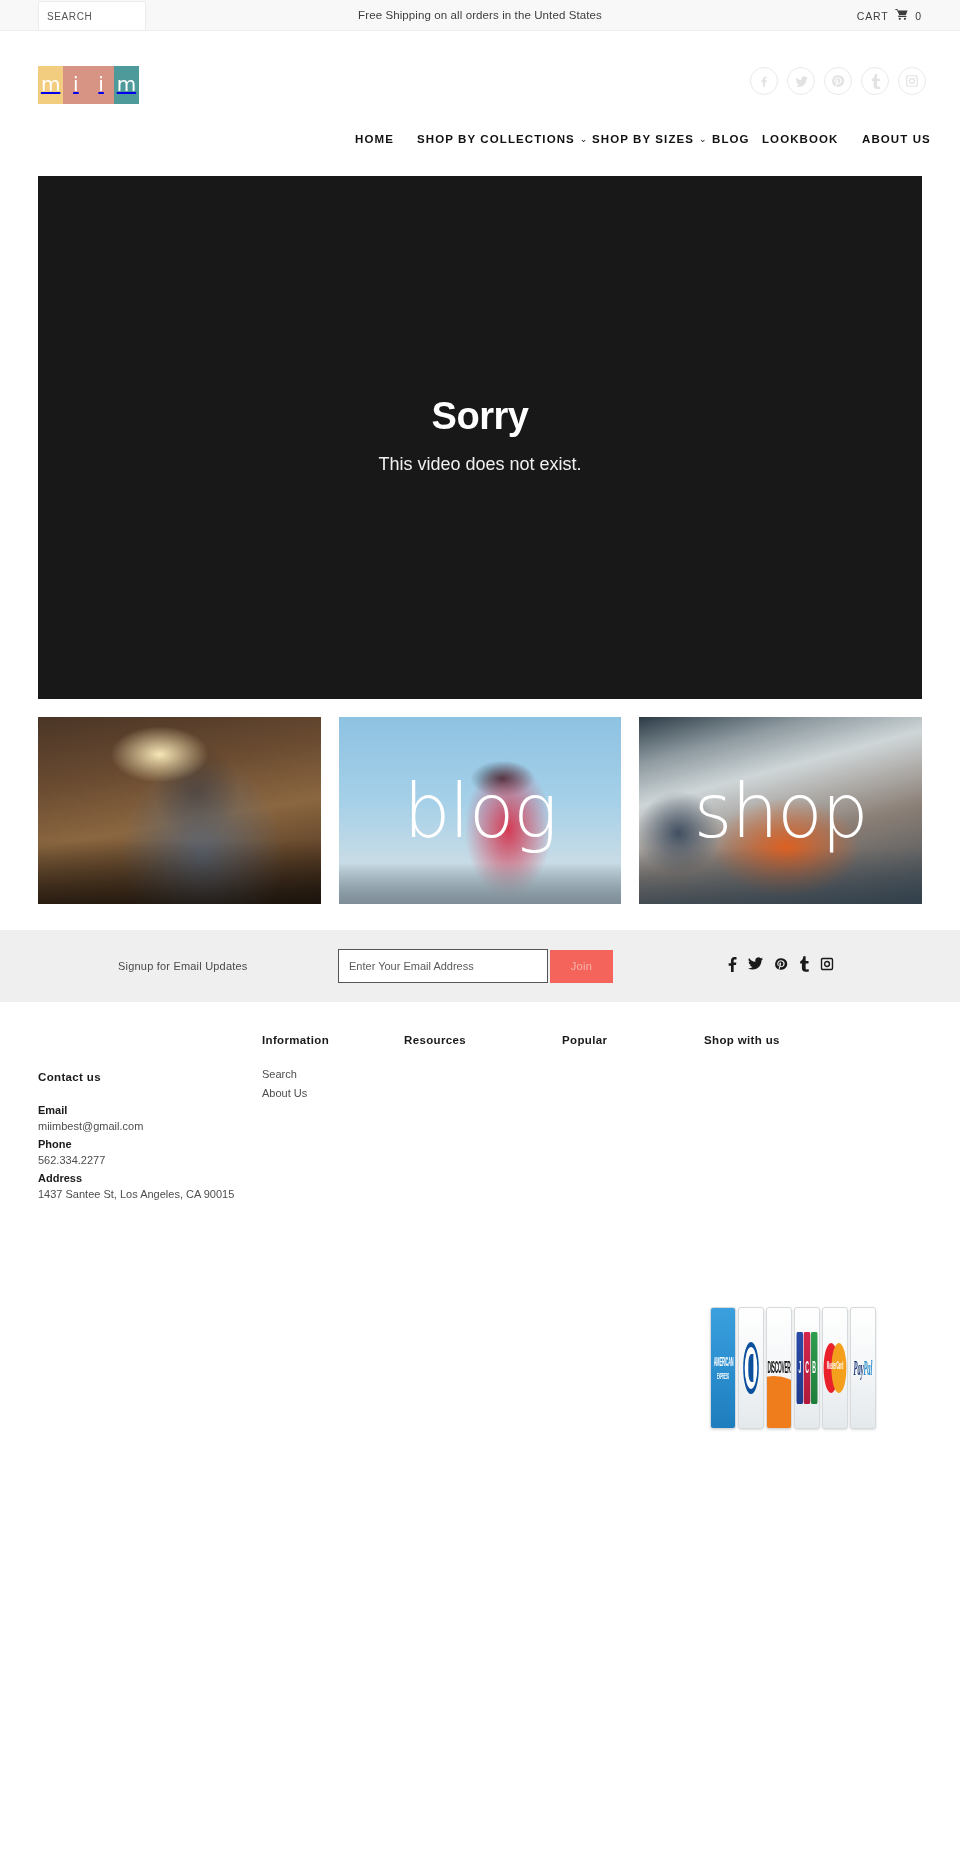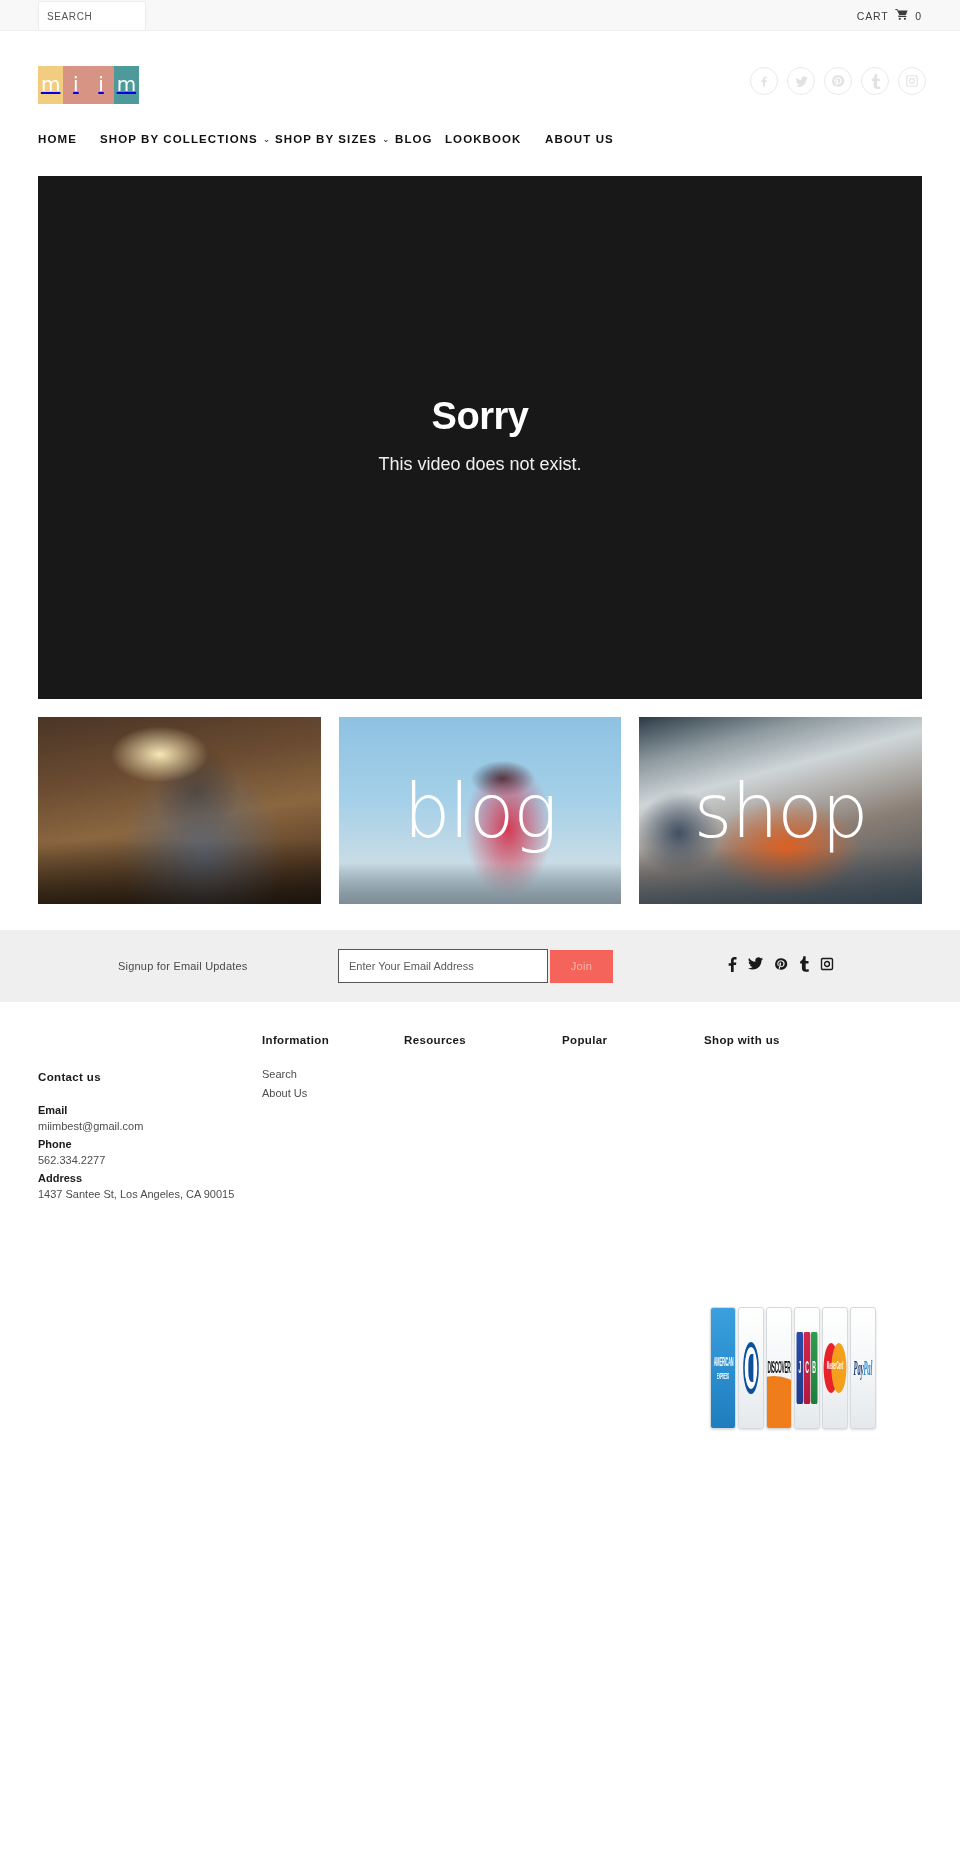--- a/index.html
+++ b/index.html
@@ -117,20 +117,21 @@
     position: relative;
     padding: 0 38px;
     height: 52px;
   }
   .nav-list {
     list-style: none;
     margin: 0; padding: 0;
     display: flex;
     flex-wrap: wrap;
     align-items: flex-start;
+    justify-content: flex-end;
   }
   .nav-item {
     font-size: 11.5px;
     font-weight: bold;
     letter-spacing: 1.1px;
     color: #111111;
     text-transform: uppercase;
     text-decoration: none;
     line-height: 30px;
     white-space: nowrap;
@@ -452,20 +453,21 @@
     color: #1d3b7a;
     letter-spacing: -0.5px;
   }
   .paypal-mark .pp2 { color: #2a8ccd; }
 </style>
 </head>
 <body>
 
 <div class="announce-bar">
   <input class="search-box" type="text" placeholder="SEARCH" style="">
+  <div class="announce-text">Free Shipping on all orders in the Unted States</div>
   <a class="cart-link" href="#">
     <span>CART</span>
     <span class="cart-ico">
       <svg width="13" height="11" viewBox="0 0 20 18" fill="#3d3d3d">
         <path d="M0 0h3.2l1 2.3H20l-3 8H6.6l-.5 1.3H18v1.6H4.4l1.7-4L2.3 1.6H0z"></path>
         <circle cx="7.2" cy="16" r="1.8"></circle>
           <circle cx="15.6" cy="16" r="1.8"></circle>
       </svg>
     </span>
     <span class="cart-count">0</span>

